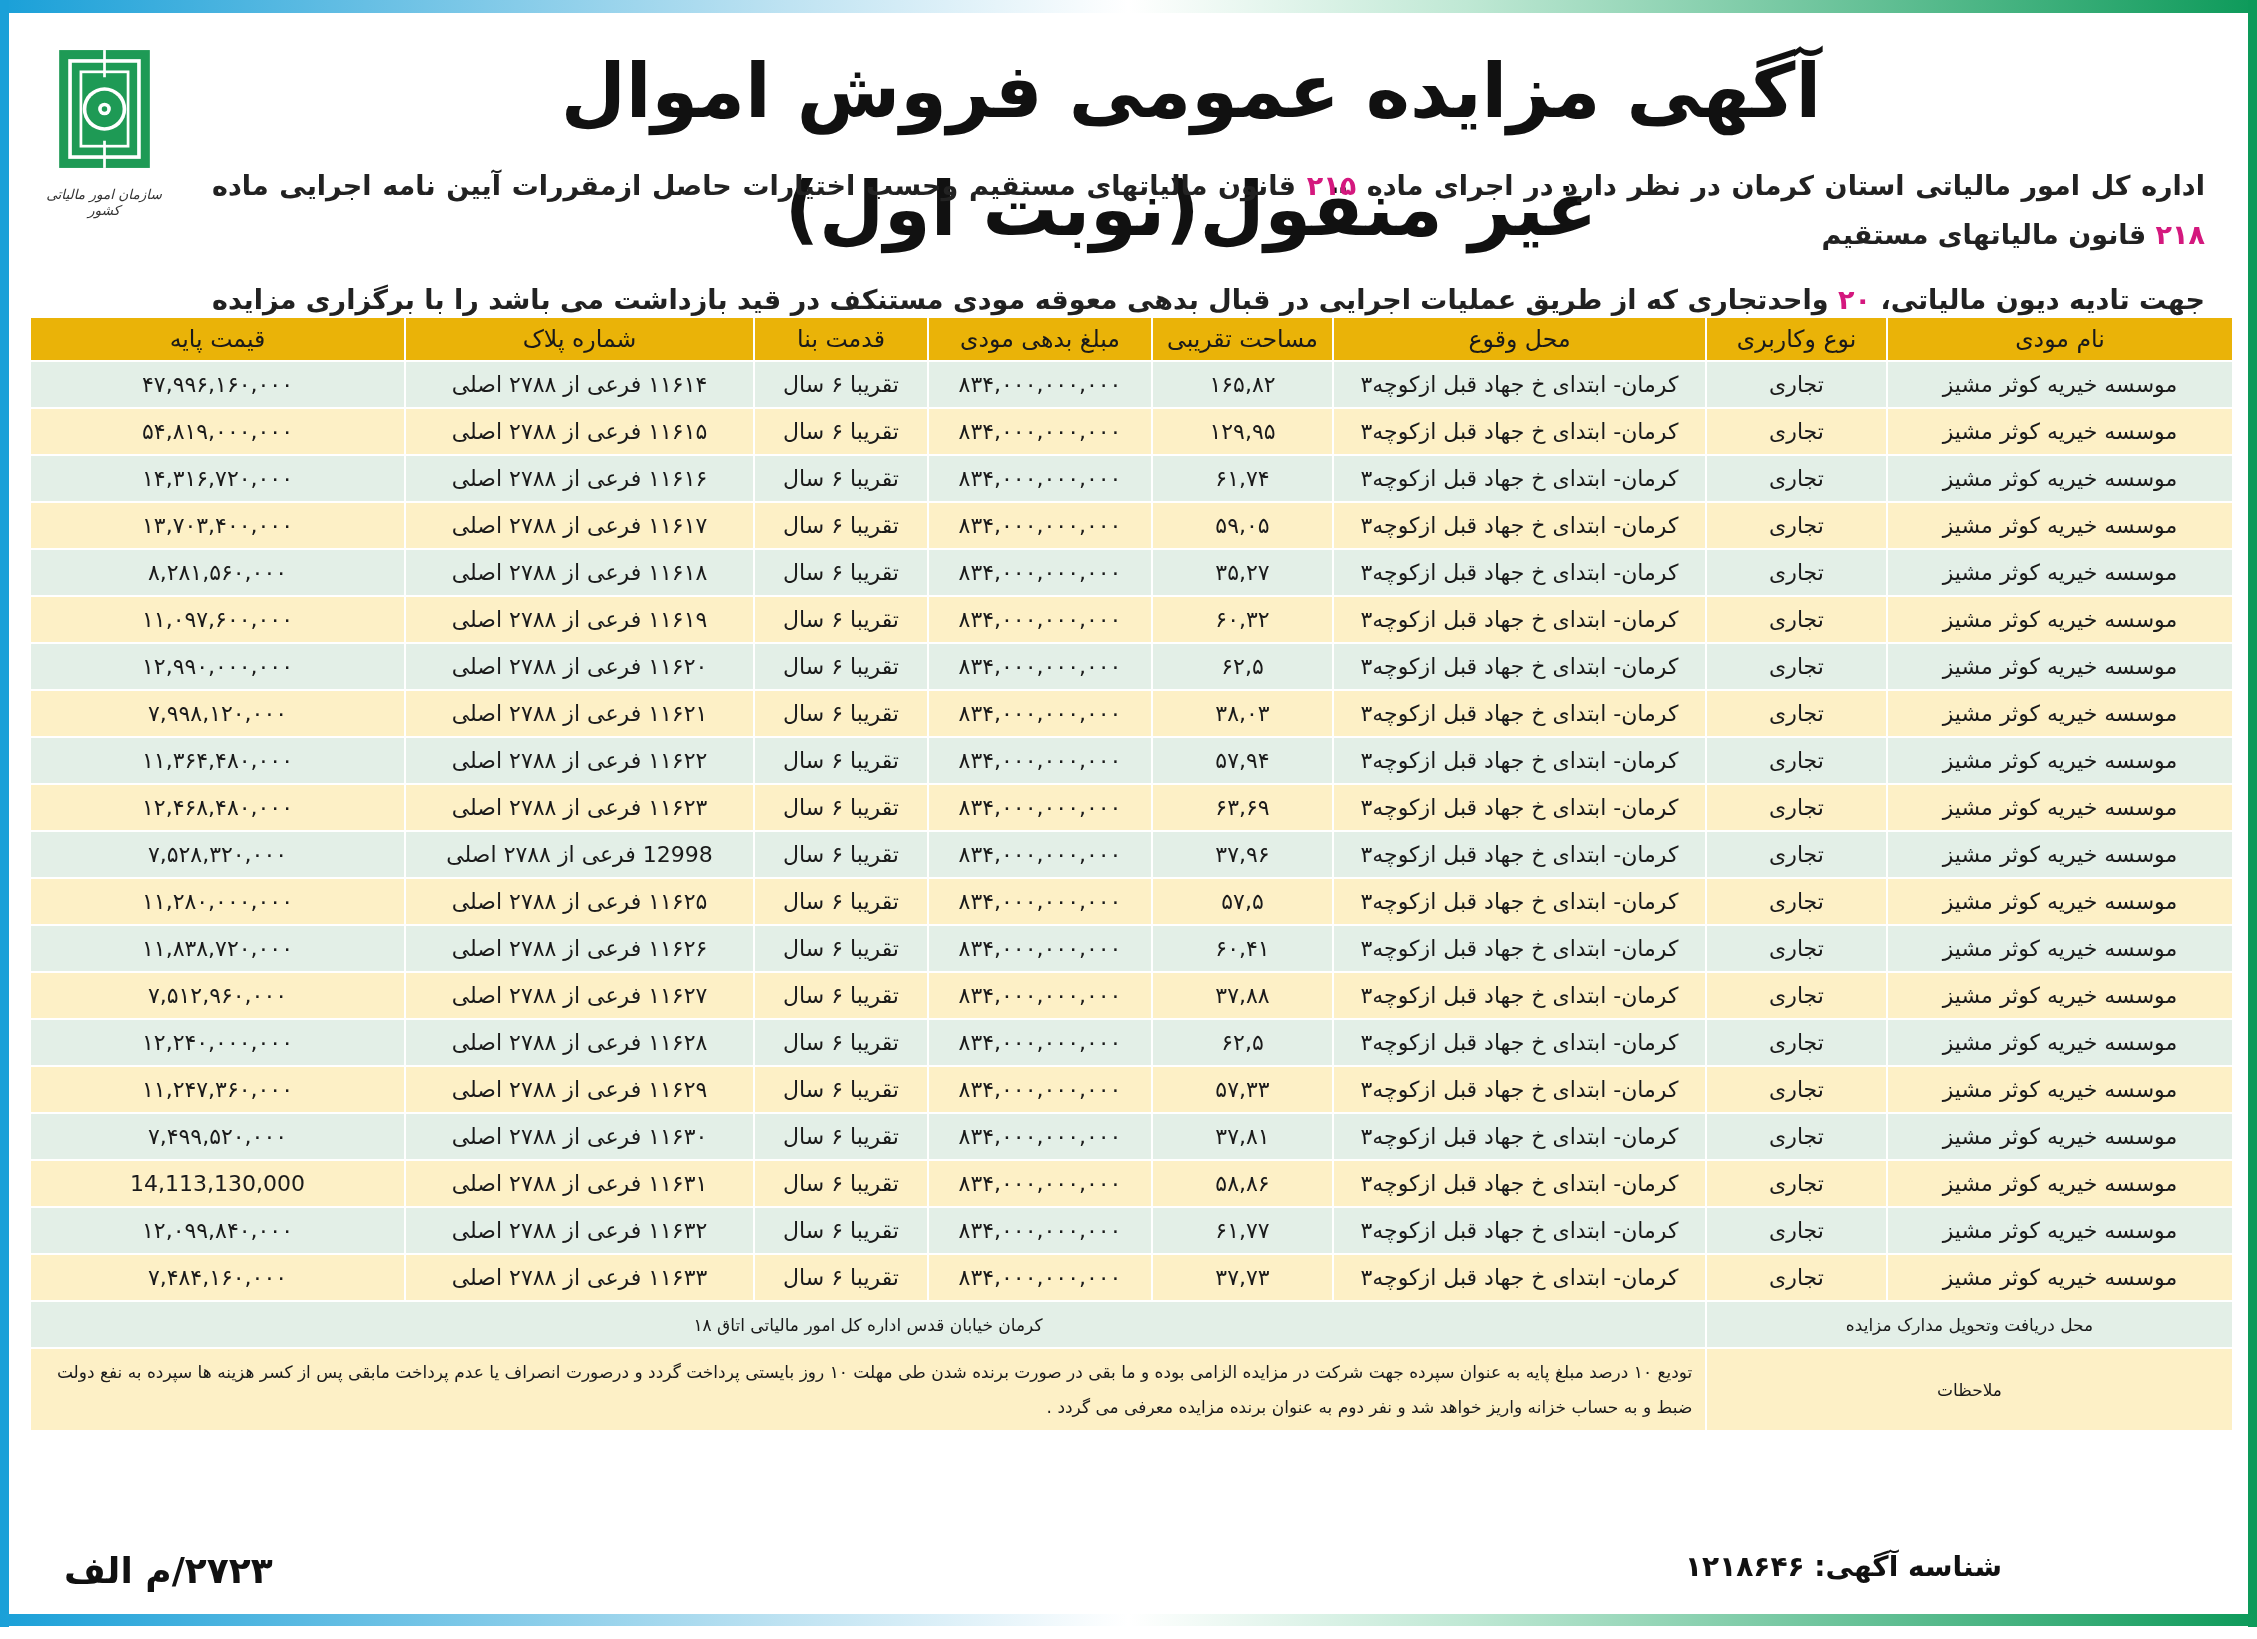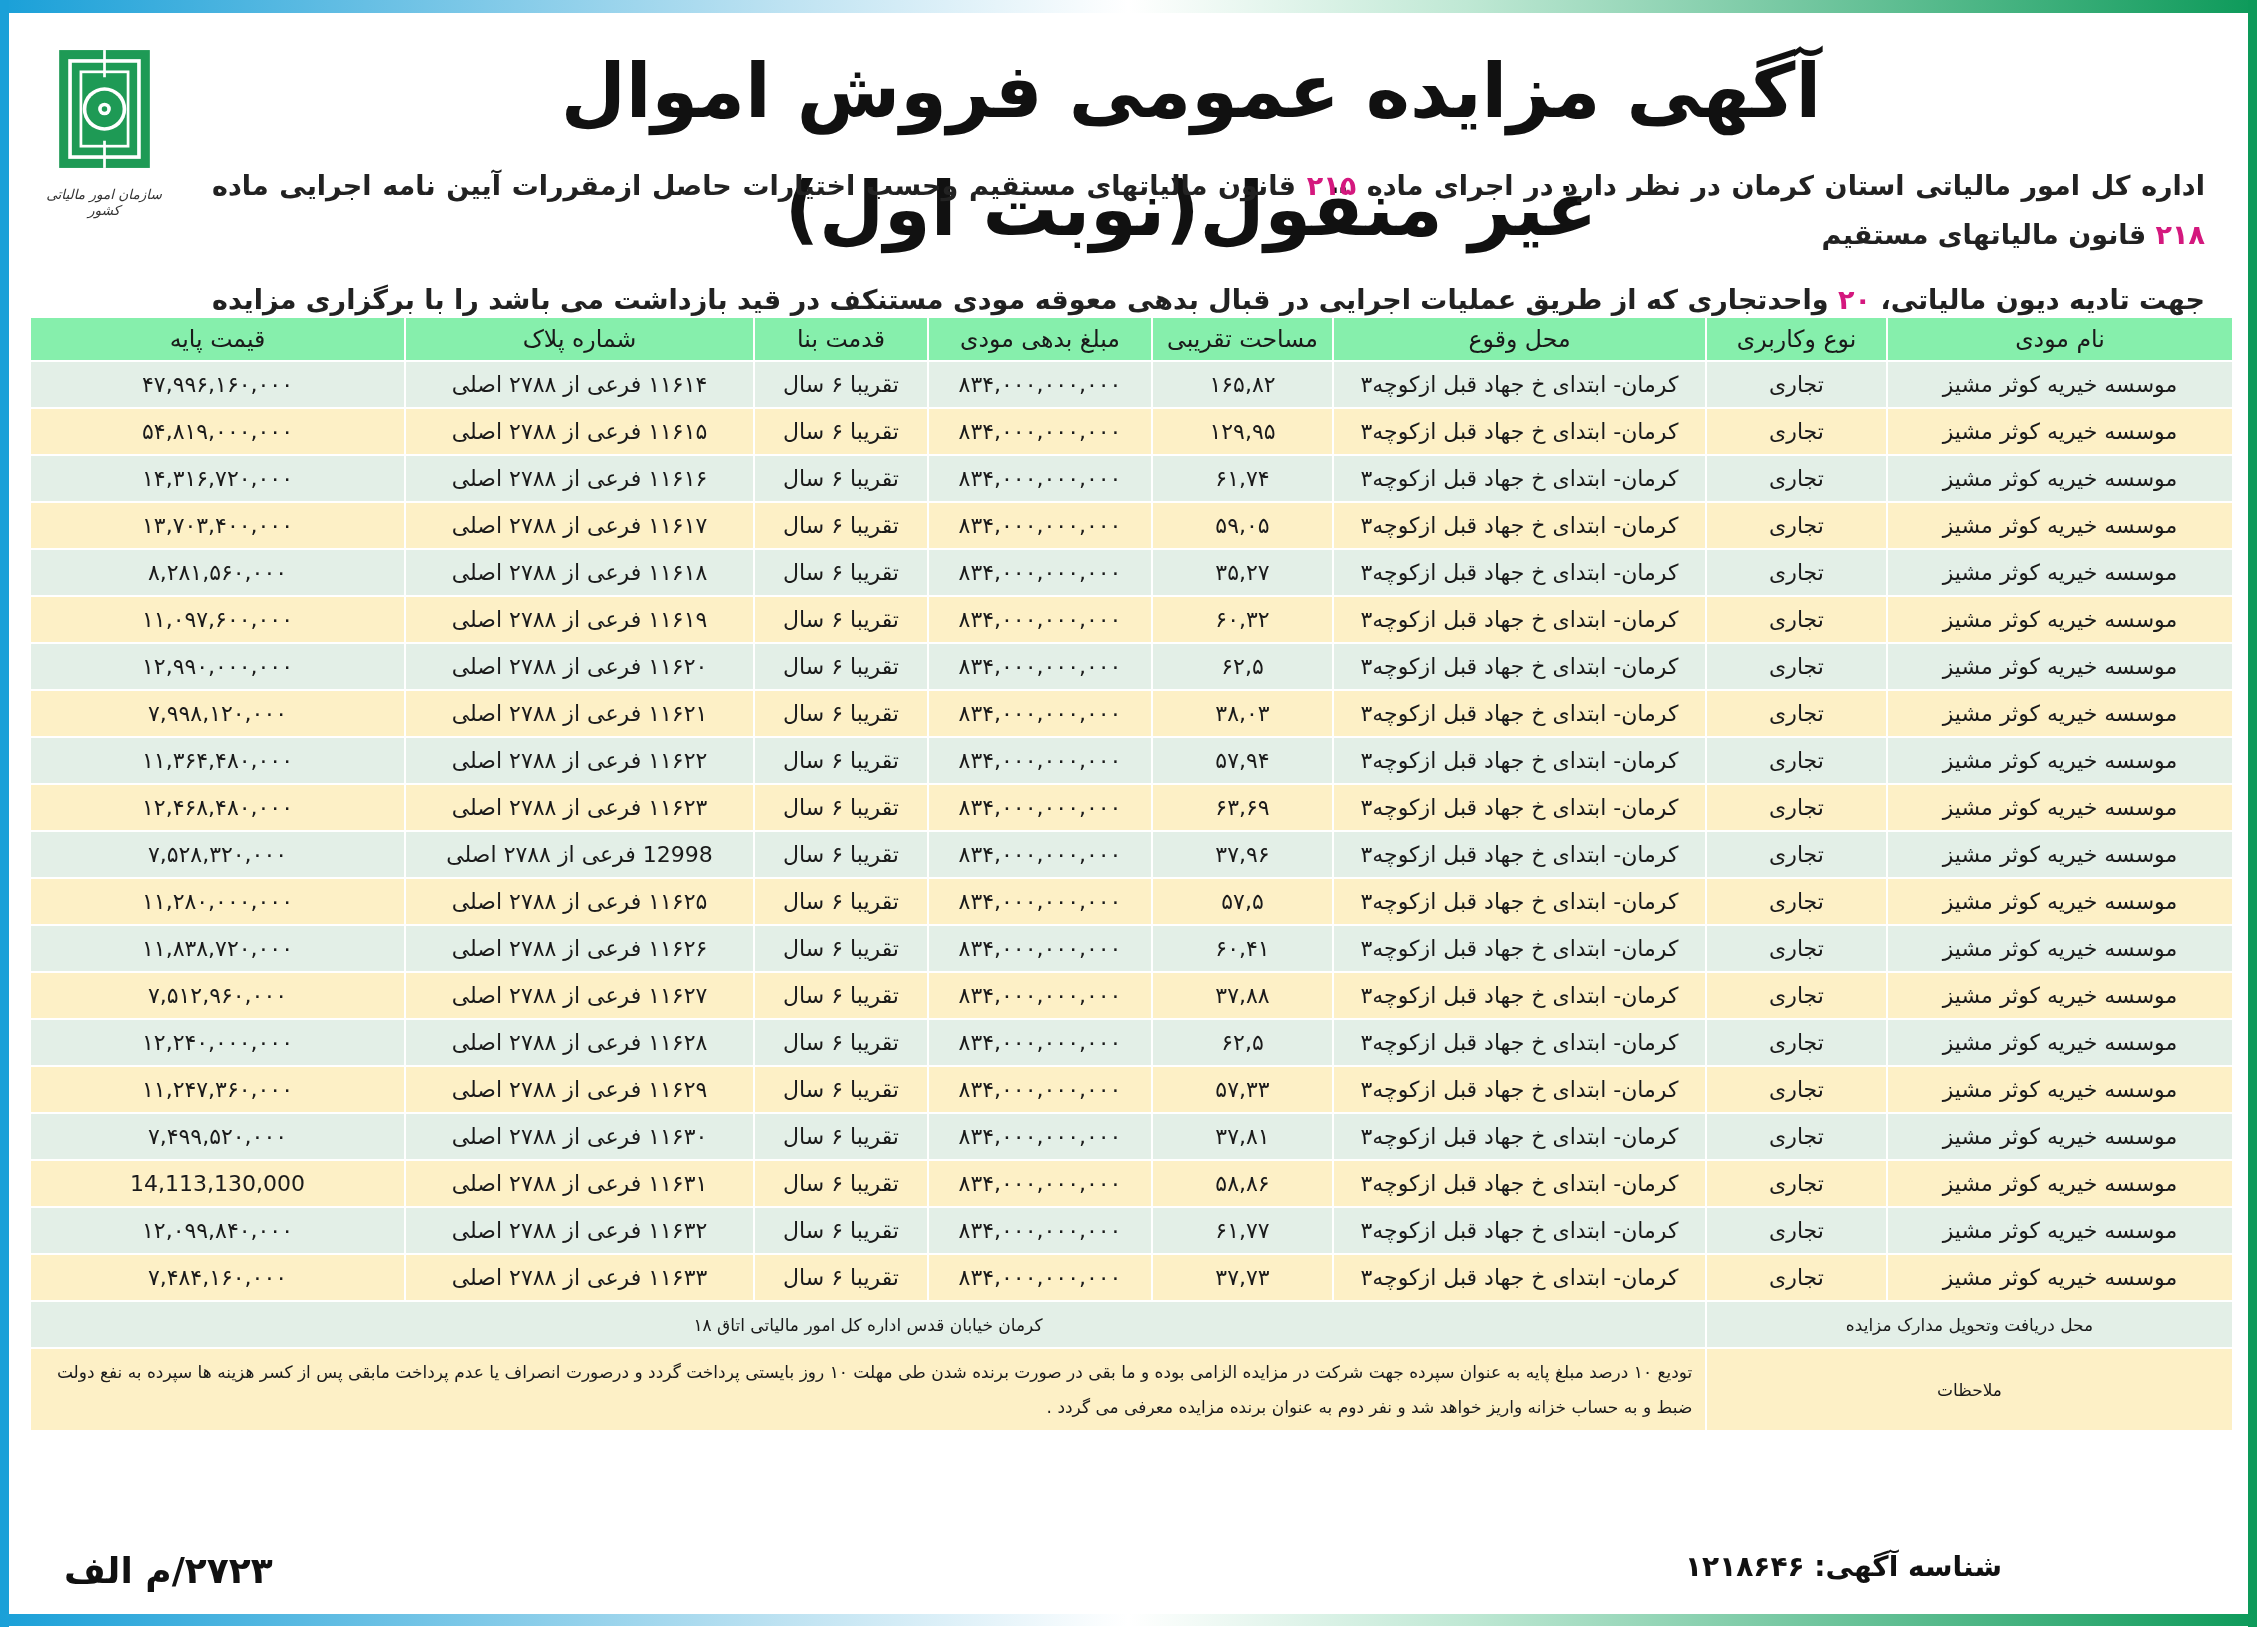--- a/index.html
+++ b/index.html
@@ -10,21 +10,21 @@
   .frame-right{position:absolute;right:0;top:0;width:9px;height:1627px;background:#0d9a5a;}
   .logo{position:absolute;left:50px;top:41px;width:109px;height:136px;}
   .logo-caption{position:absolute;left:45px;top:186px;width:118px;font-size:13.6px;font-style:italic;color:#333;text-align:center;}
   .title{position:absolute;left:509px;top:32px;width:1364px;text-align:center;font-family:"DejaVu Sans",sans-serif;font-weight:bold;font-size:75px;line-height:118px;color:#111;}
   .intro{position:absolute;left:32px;right:36px;top:145px;font-size:27px;line-height:49px;text-align:justify;font-weight:bold;color:#222;}
   .intro .hl{color:#d4187e;}
   .intro p{margin:16px;}
   .intro .l1,.intro .l2{padding-left:164px;}
   table.t{position:absolute;left:29px;top:316px;width:2203px;border-collapse:collapse;table-layout:fixed;font-size:22px;}
   table.t td,table.t th{border:2.7px solid #fff;text-align:center;height:45px;padding:0 5.5px;white-space:nowrap;overflow:hidden;font-weight:normal;}
-  table.t th{background:#86efac;height:42px;font-size:23.6px;}
+  table.t th{background:#eab308;height:42px;font-size:23.6px;}
   table.t tr.odd td{background:#e3efe7;}
   table.t tr.even td{background:#fdf0c6;}
   .info td{font-size:17px;}
   .info .notes{text-align:right !important;white-space:normal !important;line-height:35px;padding:5.5px 12.7px !important;}
   .ad-id{position:absolute;right:255px;top:1550px;font-size:28px;font-weight:bold;color:#111;}
   .ad-code{position:absolute;left:64px;top:1550px;font-size:36px;font-weight:bold;color:#111;}
   .watermark{position:absolute;left:209px;top:345px;width:1727px;height:1091px;pointer-events:none;opacity:0.45;}
 </style>
 </head>
 <body>

